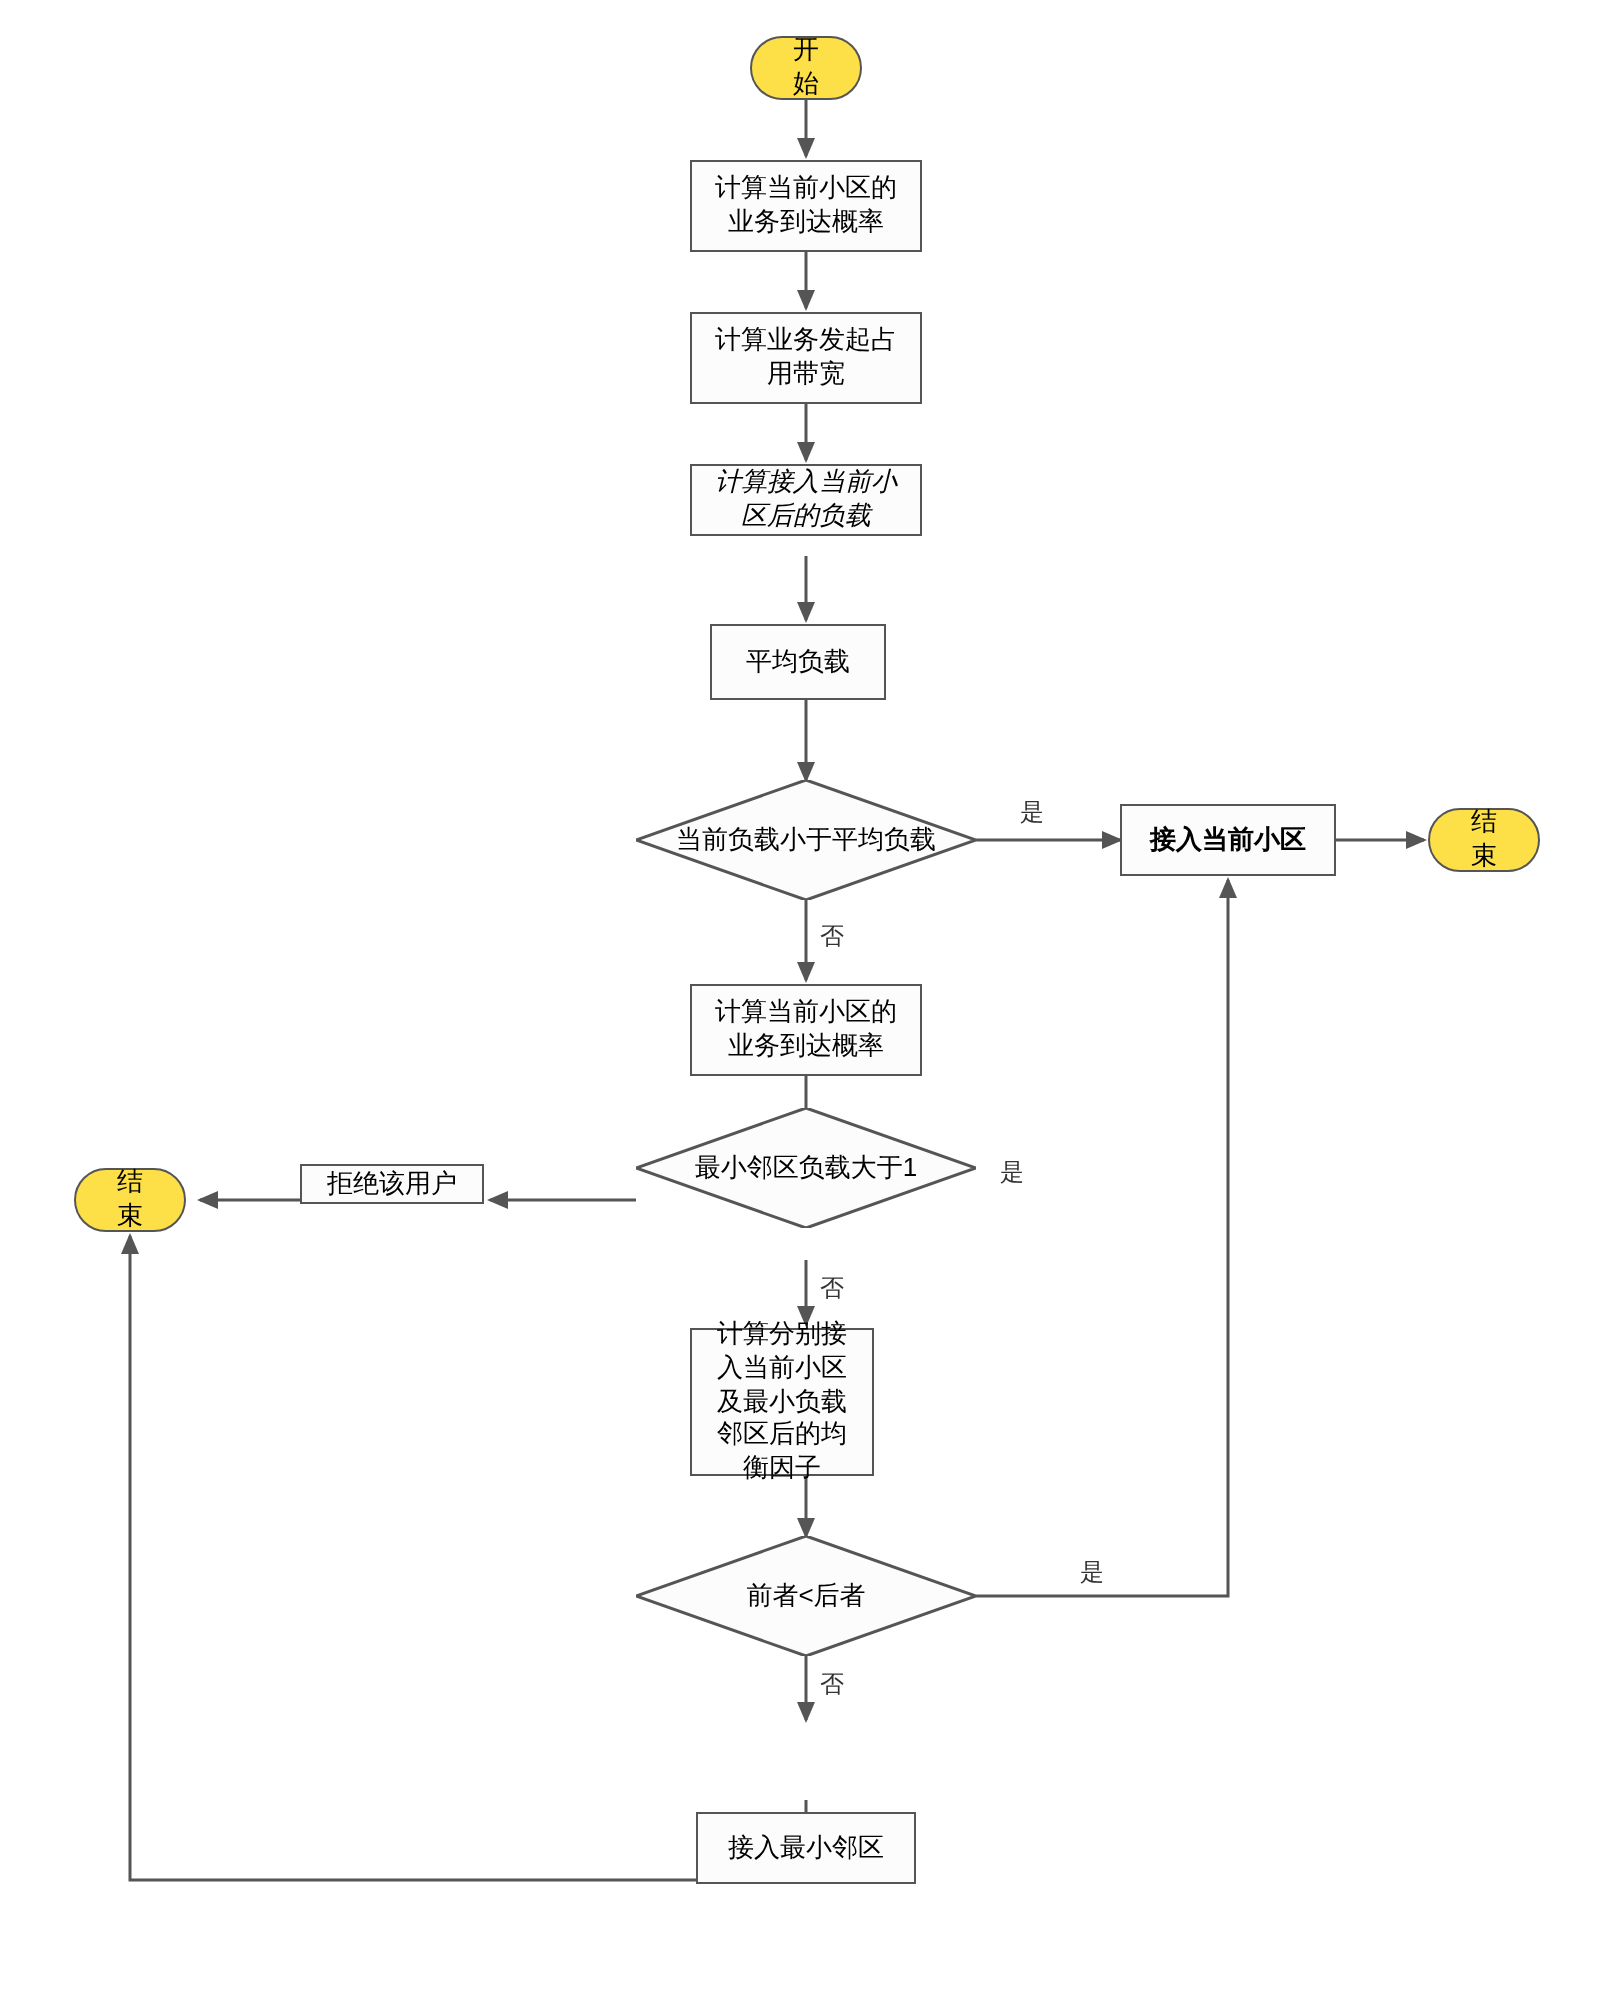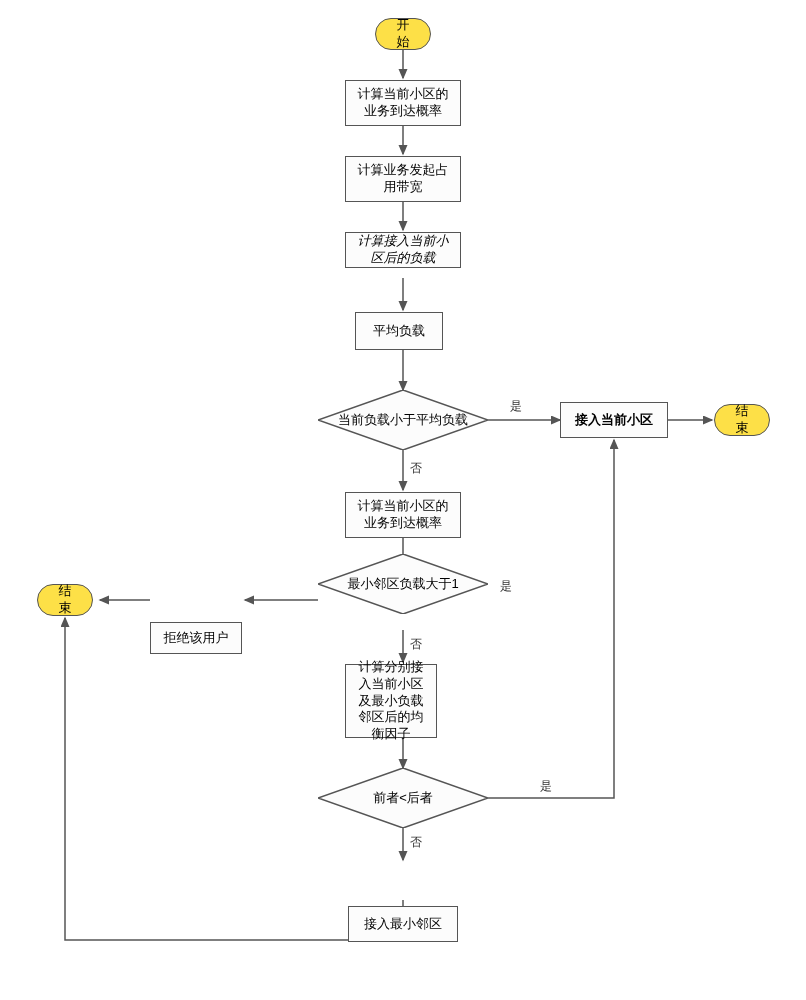--- a/index.html
+++ b/index.html
@@ -147,21 +147,21 @@
   <span>计算当前小区的业务到达概率</span>
 </div>
 
 <div class="decision" style="left:318px; top:554px;">
   <svg class="decision-shape" viewBox="0 0 170 60">
     <polygon points="85,0 170,30 85,60 0,30" fill="#fcfcfc" stroke="#555" stroke-width="1.5"></polygon>
   </svg>
   <div class="decision-label">最小邻区负载大于1</div>
 </div>
 
-<div class="node process" style="left:150px; top:582px; width:92px; height:32px;margin-top:40px;">
+<div class="node process" style="left:150px; top:582px; width:92px; height:20px;">
   <span>拒绝该用户</span>
 </div>
 
 <div class="node terminator" style="left:37px; top:584px; width:56px; height:32px;">
   <span>结束</span>
 </div>
 
 <div class="node process" style="left:345px; top:664px; width:92px; height:74px;">
   <span>计算分别接入当前小区及最小负载邻区后的均衡因子</span>
 </div>

